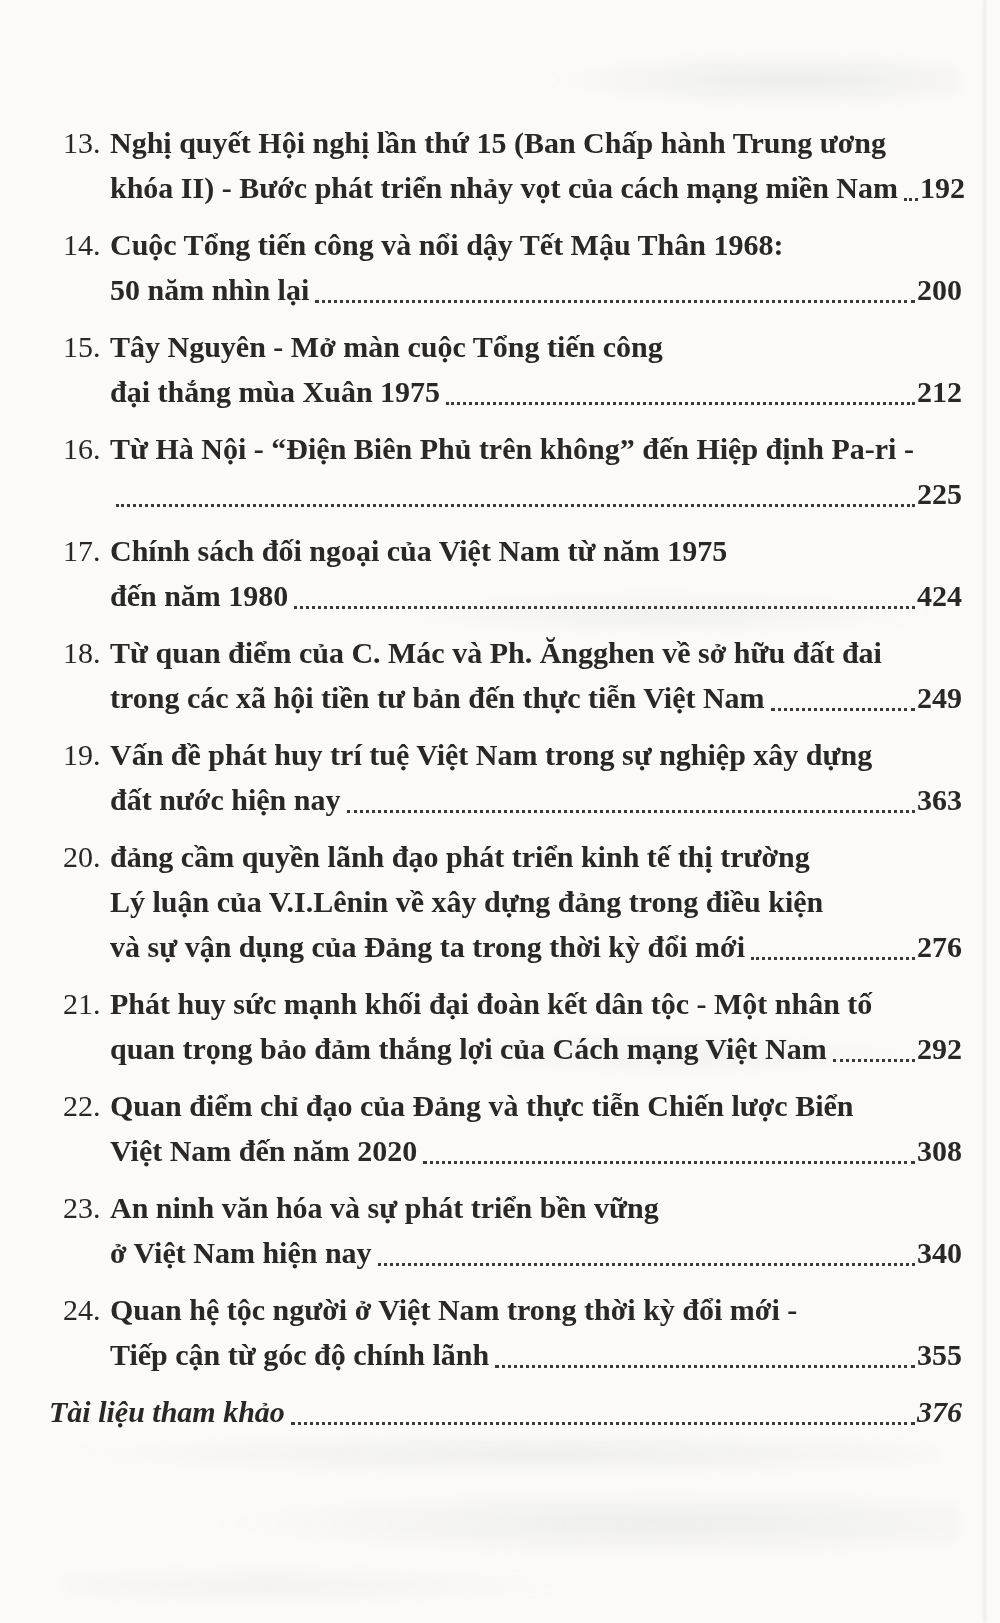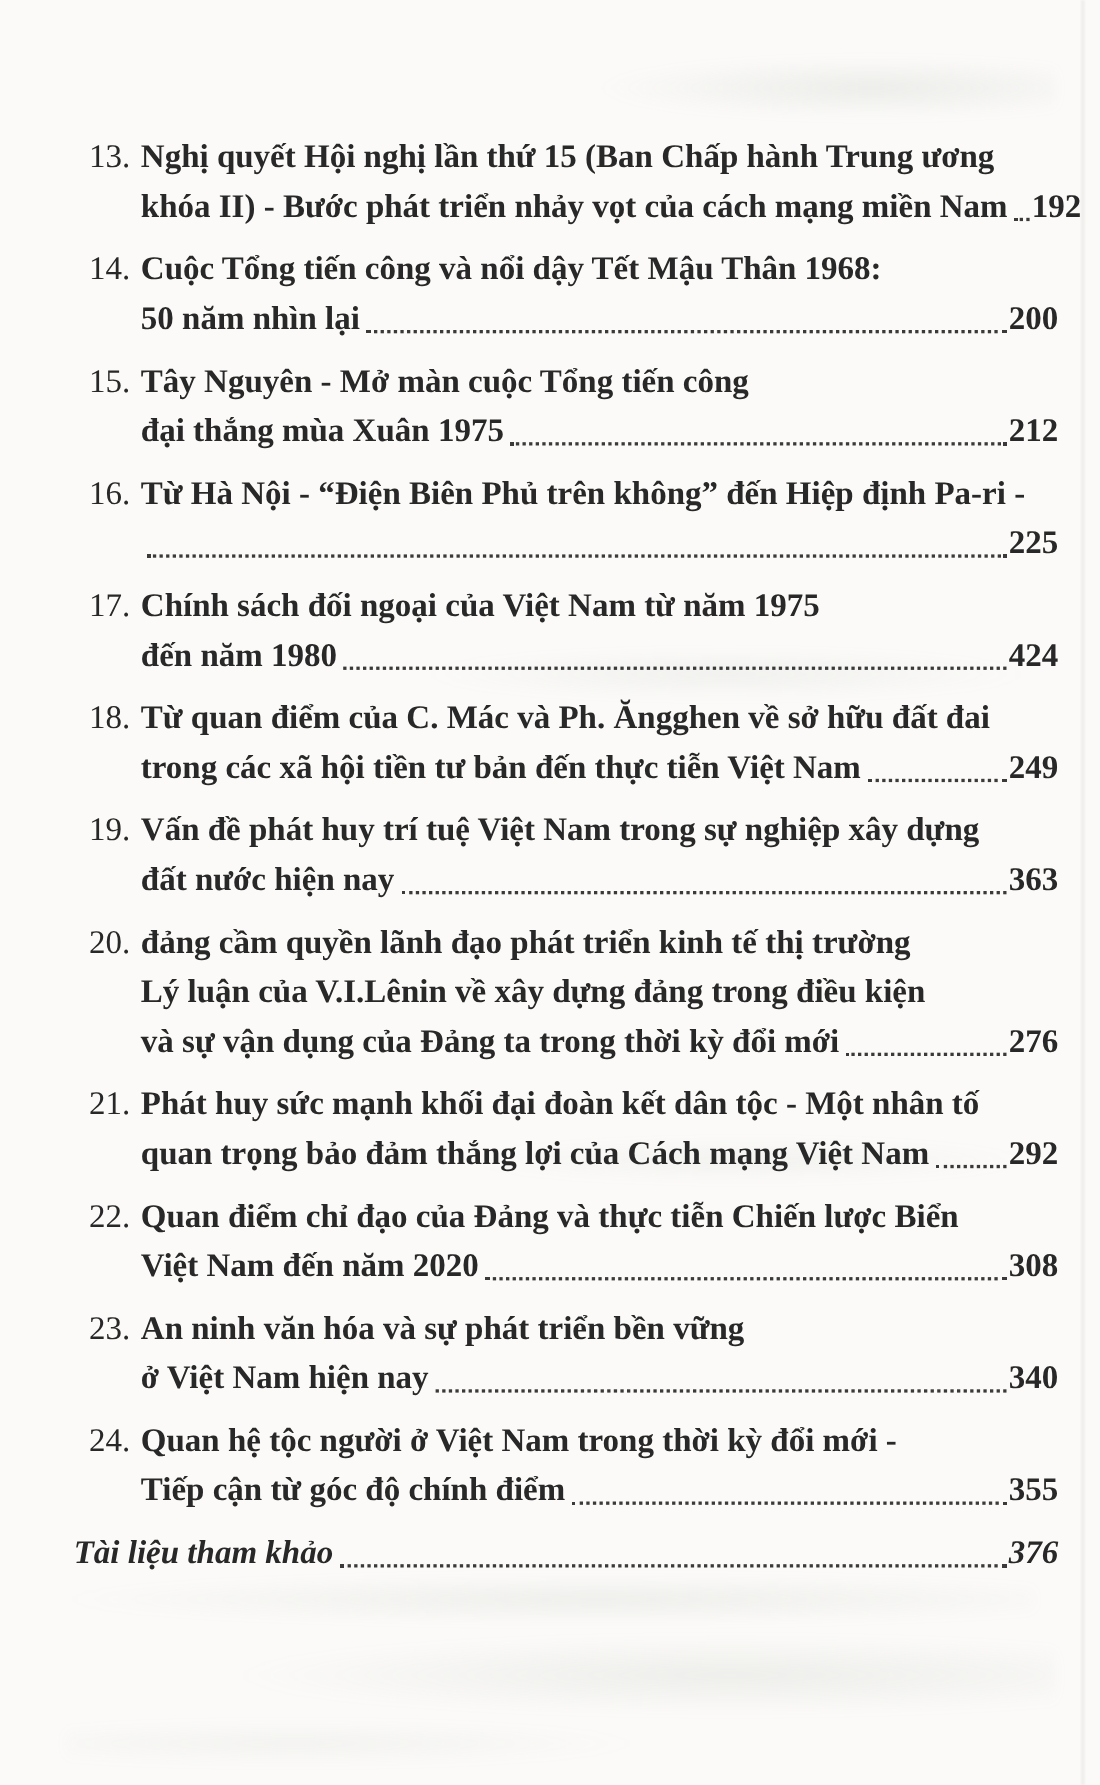--- a/index.html
+++ b/index.html
@@ -13,21 +13,21 @@
     overflow: hidden;
     position: relative;
     font-family: "Liberation Serif", "DejaVu Serif", serif;
     color: #282828;
   }
   .page {
     position: relative;
     box-sizing: border-box;
     width: 1000px;
     height: 1623px;
-    padding: 120px 38px 0 81px;
+    padding: 120px 38px 0 63px;
     z-index: 2;
   }
   .toc-list {
     font-size: 30px;
     line-height: 45px;
   }
   .entry {
     display: flex;
     margin-bottom: 12px;
   }
@@ -228,21 +228,21 @@
         <span class="leader"></span>
         <span class="pg">340</span>
       </div>
     </div>
   </div>
       <div class="entry">
     <span class="num">24.</span>
     <div class="body">
       <div class="line">Quan hệ tộc người ở Việt Nam trong thời kỳ đổi mới -</div>
           <div class="line last">
-        <span class="txt">Tiếp cận từ góc độ chính điểm</span>
+        <span class="txt">Tiếp cận từ góc độ chính lãnh</span>
         <span class="leader"></span>
         <span class="pg">355</span>
       </div>
     </div>
   </div>
       <div class="entry italic">
 
     <div class="body">
       <div class="line last">
         <span class="txt">Tài liệu tham khảo</span>

